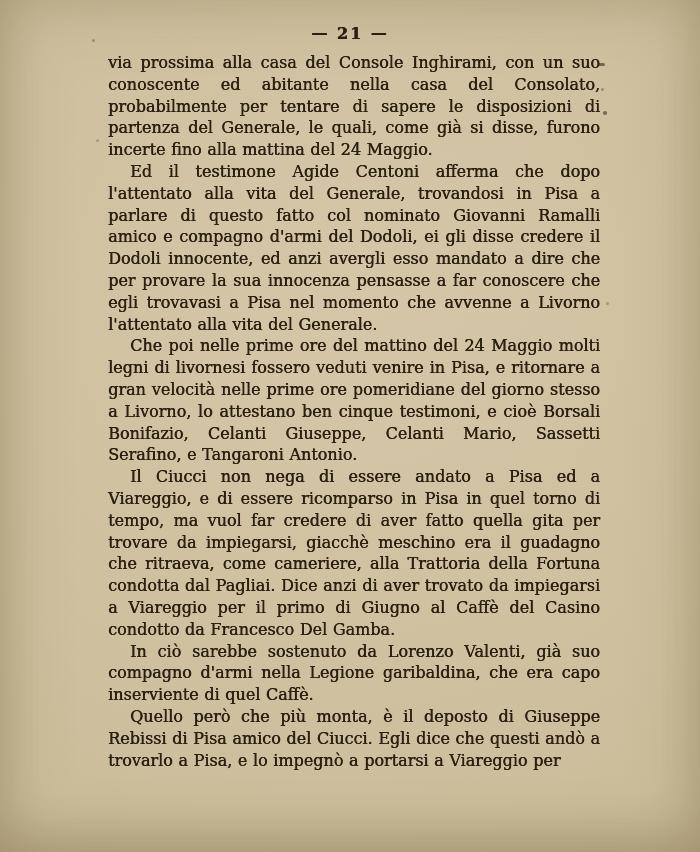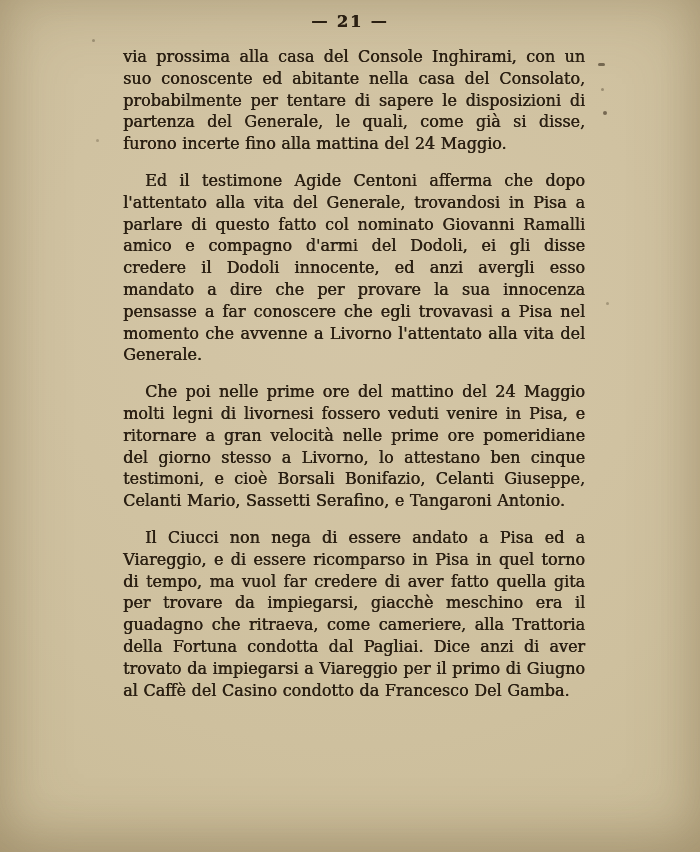--- a/index.html
+++ b/index.html
@@ -16,37 +16,37 @@
     background-image: radial-gradient(ellipse 130% 105% at 50% 35%,
         #d4c6a7 0%, #cec09e 50%, #c5b791 100%);
     box-shadow: inset 0 0 70px rgba(108, 88, 52, 0.30),
                 inset 0 -18px 40px rgba(100, 80, 45, 0.18);
     font-family: "DejaVu Serif", "Liberation Serif", serif;
     color: var(--ink, #2b2013);
     
     text-shadow: 0.4px 0 0 currentColor;
   }
   .page-number {
-    padding-top: 12px;
+    padding-top: 24px;
     text-align: center;
     font-size: 16px;
     font-weight: bold;
     letter-spacing: 2px;
   }
   .text-block {
     margin: 9px 0 0 108px;
     width: 492px;
     font-size: 16px;
     line-height: 21.8px;
     text-align: justify;
     hyphens: auto;
     -webkit-hyphens: auto;
   }
   .para {
-    margin: 15px;
+    margin: 0;
     word-spacing: 0.5px;
   }
   .para.indent {
     text-indent: 22px;
   }
   .speck {
     position: absolute;
     background: rgba(44, 31, 16, 0.55);
     border-radius: 50%;
   }
@@ -56,20 +56,22 @@
 
 <div class="page">
 
   <div class="page-number">— 21 —</div>
 
   <div class="text-block">
     <p class="para">via prossima alla casa del Console Inghirami, con un suo conoscente ed abitante nella casa del Consolato, probabilmente per tentare di sapere le disposizioni di partenza del Generale, le quali, come già si disse, furono incerte fino alla mattina del 24 Maggio.</p>
     <p class="para indent">Ed il testimone Agide Centoni afferma che dopo l'attentato alla vita del Generale, trovandosi in Pisa a parlare di questo fatto col nominato Giovanni Ramalli amico e compagno d'armi del Dodoli, ei gli disse credere il Dodoli innocente, ed anzi avergli esso mandato a dire che per provare la sua innocenza pensasse a far conoscere che egli trovavasi a Pisa nel momento che avvenne a Livorno l'attentato alla vita del Generale.</p>
     <p class="para indent">Che poi nelle prime ore del mattino del 24 Maggio molti legni di livornesi fossero veduti venire in Pisa, e ritornare a gran velocità nelle prime ore pomeridiane del giorno stesso a Livorno, lo attestano ben cinque testimoni, e cioè Borsali Bonifazio, Celanti Giuseppe, Celanti Mario, Sassetti Serafino, e Tangaroni Antonio.</p>
     <p class="para indent">Il Ciucci non nega di essere andato a Pisa ed a Viareggio, e di essere ricomparso in Pisa in quel torno di tempo, ma vuol far credere di aver fatto quella gita per trovare da impiegarsi, giacchè meschino era il guadagno che ritraeva, come cameriere, alla Trattoria della Fortuna condotta dal Pagliai. Dice anzi di aver trovato da impiegarsi a Viareggio per il primo di Giugno al Caffè del Casino condotto da Francesco Del Gamba.</p>
+    <p class="para indent">In ciò sarebbe sostenuto da Lorenzo Valenti, già suo compagno d'armi nella Legione garibaldina, che era capo inserviente di quel Caffè.</p>
+    <p class="para indent">Quello però che più monta, è il deposto di Giuseppe Rebissi di Pisa amico del Ciucci. Egli dice che questi andò a trovarlo a Pisa, e lo impegnò a portarsi a Viareggio per</p>
   </div>
 
   <div class="speck" style="left:598px; top:63px;  width:7px; height:3px; border-radius:2px;"></div>
   <div class="speck" style="left:603px; top:111px; width:4px; height:4px;"></div>
   <div class="speck" style="left:92px;  top:39px;  width:3px; height:3px; opacity:.55;"></div>
   <div class="speck" style="left:601px; top:88px;  width:3px; height:3px; opacity:.6;"></div>
   <div class="speck" style="left:96px;  top:139px; width:3px; height:3px; opacity:.45;"></div>
   <div class="speck" style="left:606px; top:302px; width:3px; height:3px; opacity:.5;"></div>
 </div>
 

